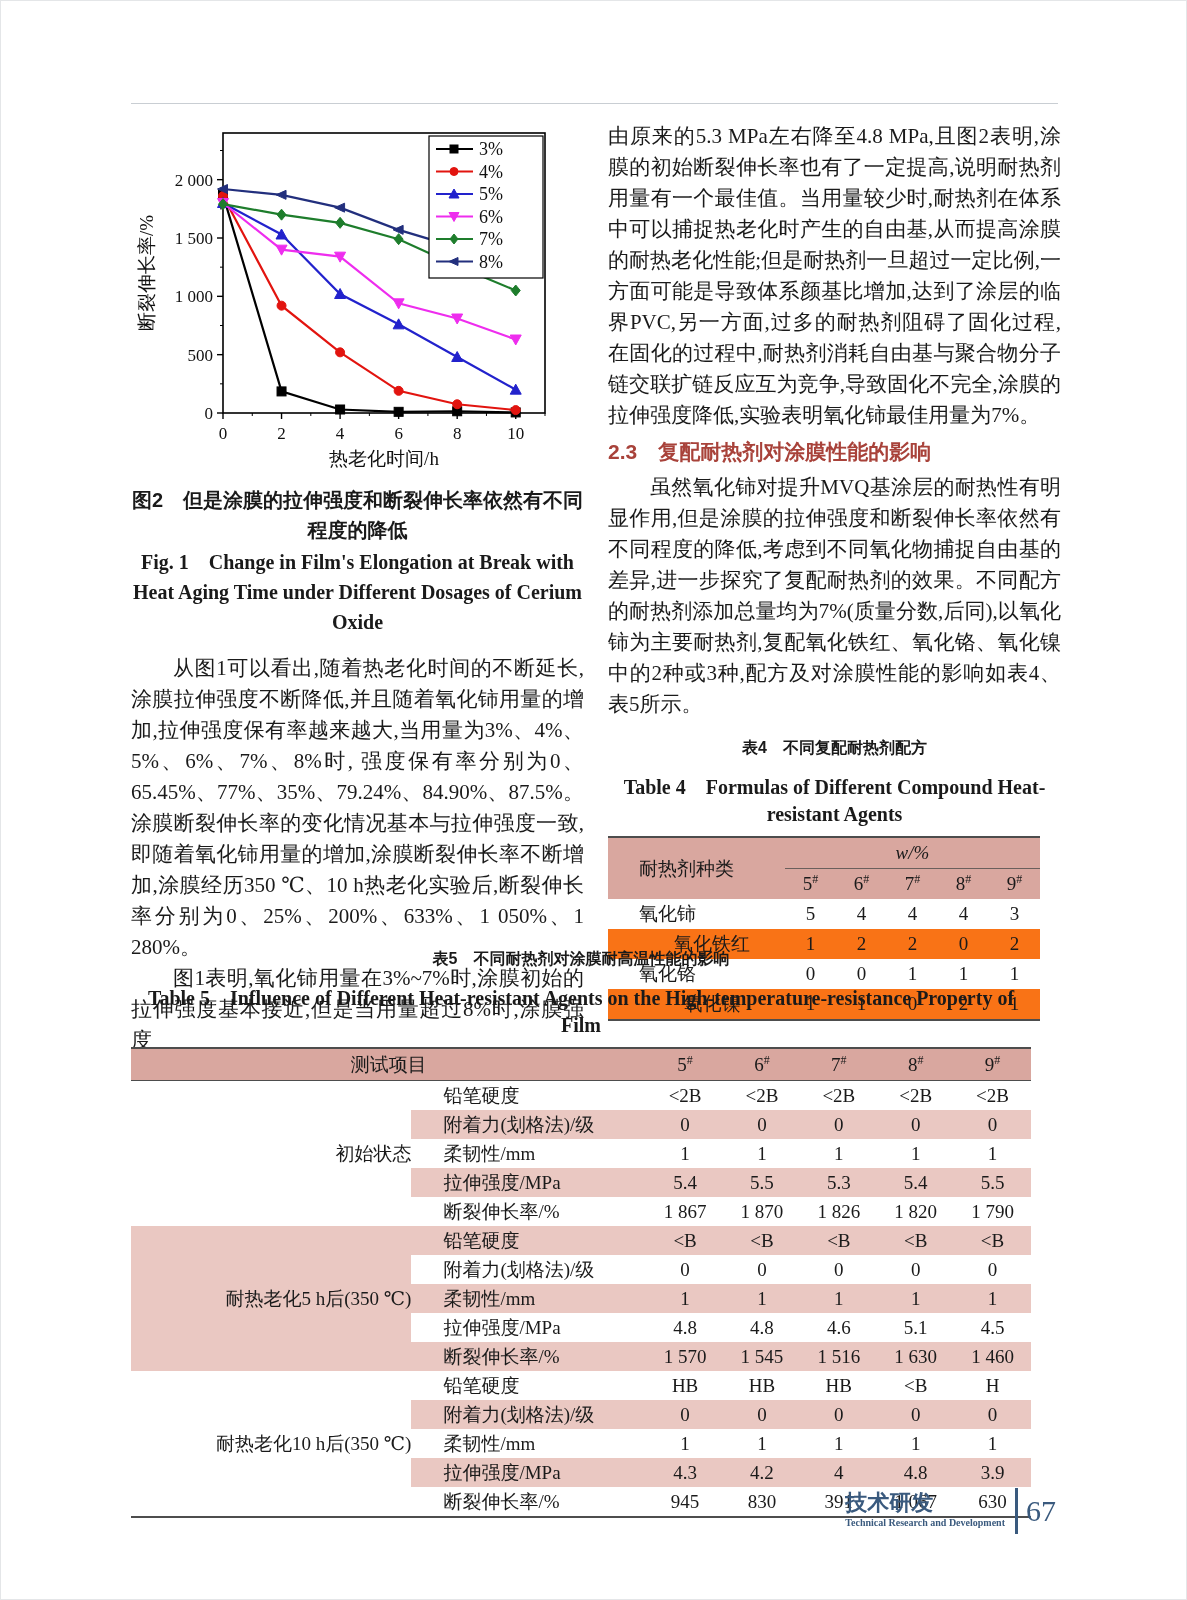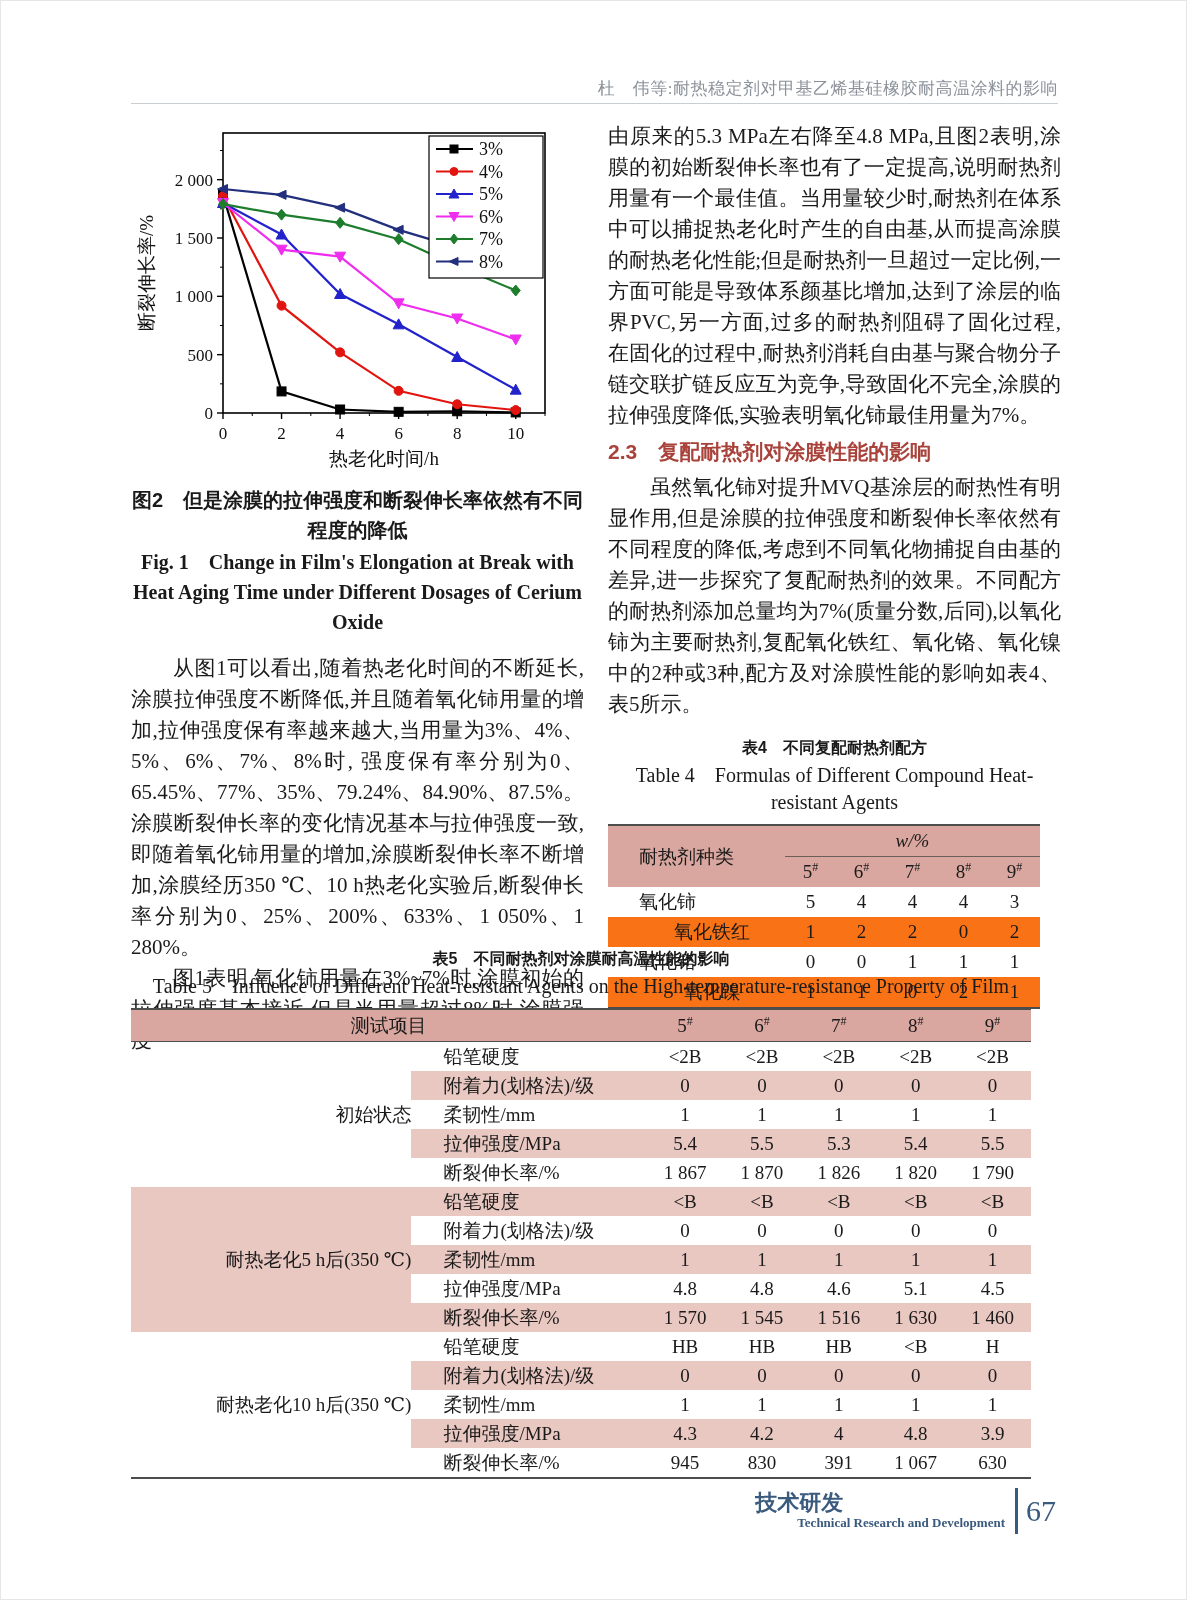--- a/index.html
+++ b/index.html
@@ -24,21 +24,21 @@
   
   .figure-block{width:453px;}
   .caption-cn{font-size:20px; font-weight:bold; text-align:center; line-height:30px; margin-top:10px;
     font-family:"Liberation Sans","DejaVu Sans",sans-serif;}
   .caption-en{font-size:20px; font-weight:bold; text-align:center; line-height:30px; margin-top:2px;}
   .left-text{margin-top:16px;}
 
   
   .tbl-caption-cn{font-size:16px; font-weight:bold; text-align:center; line-height:28px;
     font-family:"Liberation Sans","DejaVu Sans",sans-serif;}
-  .tbl-caption-en{font-size:20px; font-weight:normal; text-align:center; line-height:27px;}
+  .tbl-caption-en{font-size:20px; font-weight:bold; text-align:center; line-height:27px;margin-top:12px;}
 
   
   .table4-wrap{margin-top:14px;}
   table.t4{border-collapse:collapse; width:432px; margin-top:8px;
     border-top:2px solid #4d4d4d; border-bottom:2px solid #4d4d4d;}
   table.t4 th, table.t4 td{font-size:19px; font-weight:normal; text-align:center; padding:0; height:30px;}
   table.t4 thead th{background:#d9a79f;}
   table.t4 .t4-label{width:146px; text-align:left; padding-left:31px;}
   table.t4 .wcell{font-style:italic; border-bottom:1px solid #6b5f5c;}
   table.t4 tr.pink td{background:#f97316;text-align:center;}
@@ -52,30 +52,29 @@
   table.t5 thead th{background:#d9a79f; border-bottom:1.5px solid #4d4d4d; height:31px;}
   table.t5 td.group{ text-align:right; padding-left:35px; width:270px;}
   table.t5 td.item{ text-align:left; padding-left:32px; width:220px;}
   table.t5 td.val{width:82px;}
   table.t5 td.pink{background:#eac8c2;}
 
   
   .footer{position:absolute; top:1487px; right:130px; display:flex; align-items:center;}
   .footer-text{text-align:left; color:#3a5a7e; margin-right:10px;}
   .footer-cn{font-family:"Liberation Sans","DejaVu Sans",sans-serif; font-size:22px; font-weight:bold; line-height:24px;}
-  .footer-en{font-size:13px; font-weight:bold; line-height:16px;margin-left:42px;}
+  .footer-en{font-size:10px; font-weight:bold; line-height:16px;}
   .footer-bar{width:3px; height:46px; background:#3a5a7e; margin-right:8px;}
   .footer-num{font-size:30px; color:#3a5a7e;}
 </style>
 </head>
 <body>
 
 <div class="page">
 
-  <div class="running-head">杜　伟等:耐热稳定剂对甲基乙烯基硅橡胶耐高温涂料的影响</div>
   <div class="head-rule"></div>
 
   <div class="columns">
 
     <div class="col">
       <div class="figure-block">
         <svg id="chart" width="453" height="350" viewBox="0 0 453 350">
             <rect x="92" y="12" width="322" height="280" fill="none" stroke="#000" stroke-width="1.6"></rect>
             <line x1="86" y1="292" x2="92" y2="292" stroke="#000" stroke-width="1.4"></line>
             <text x="82" y="298" font-size="17" fill="#111" font-family="&quot;Liberation Serif&quot;,&quot;DejaVu Serif&quot;,serif" text-anchor="end">0</text>

